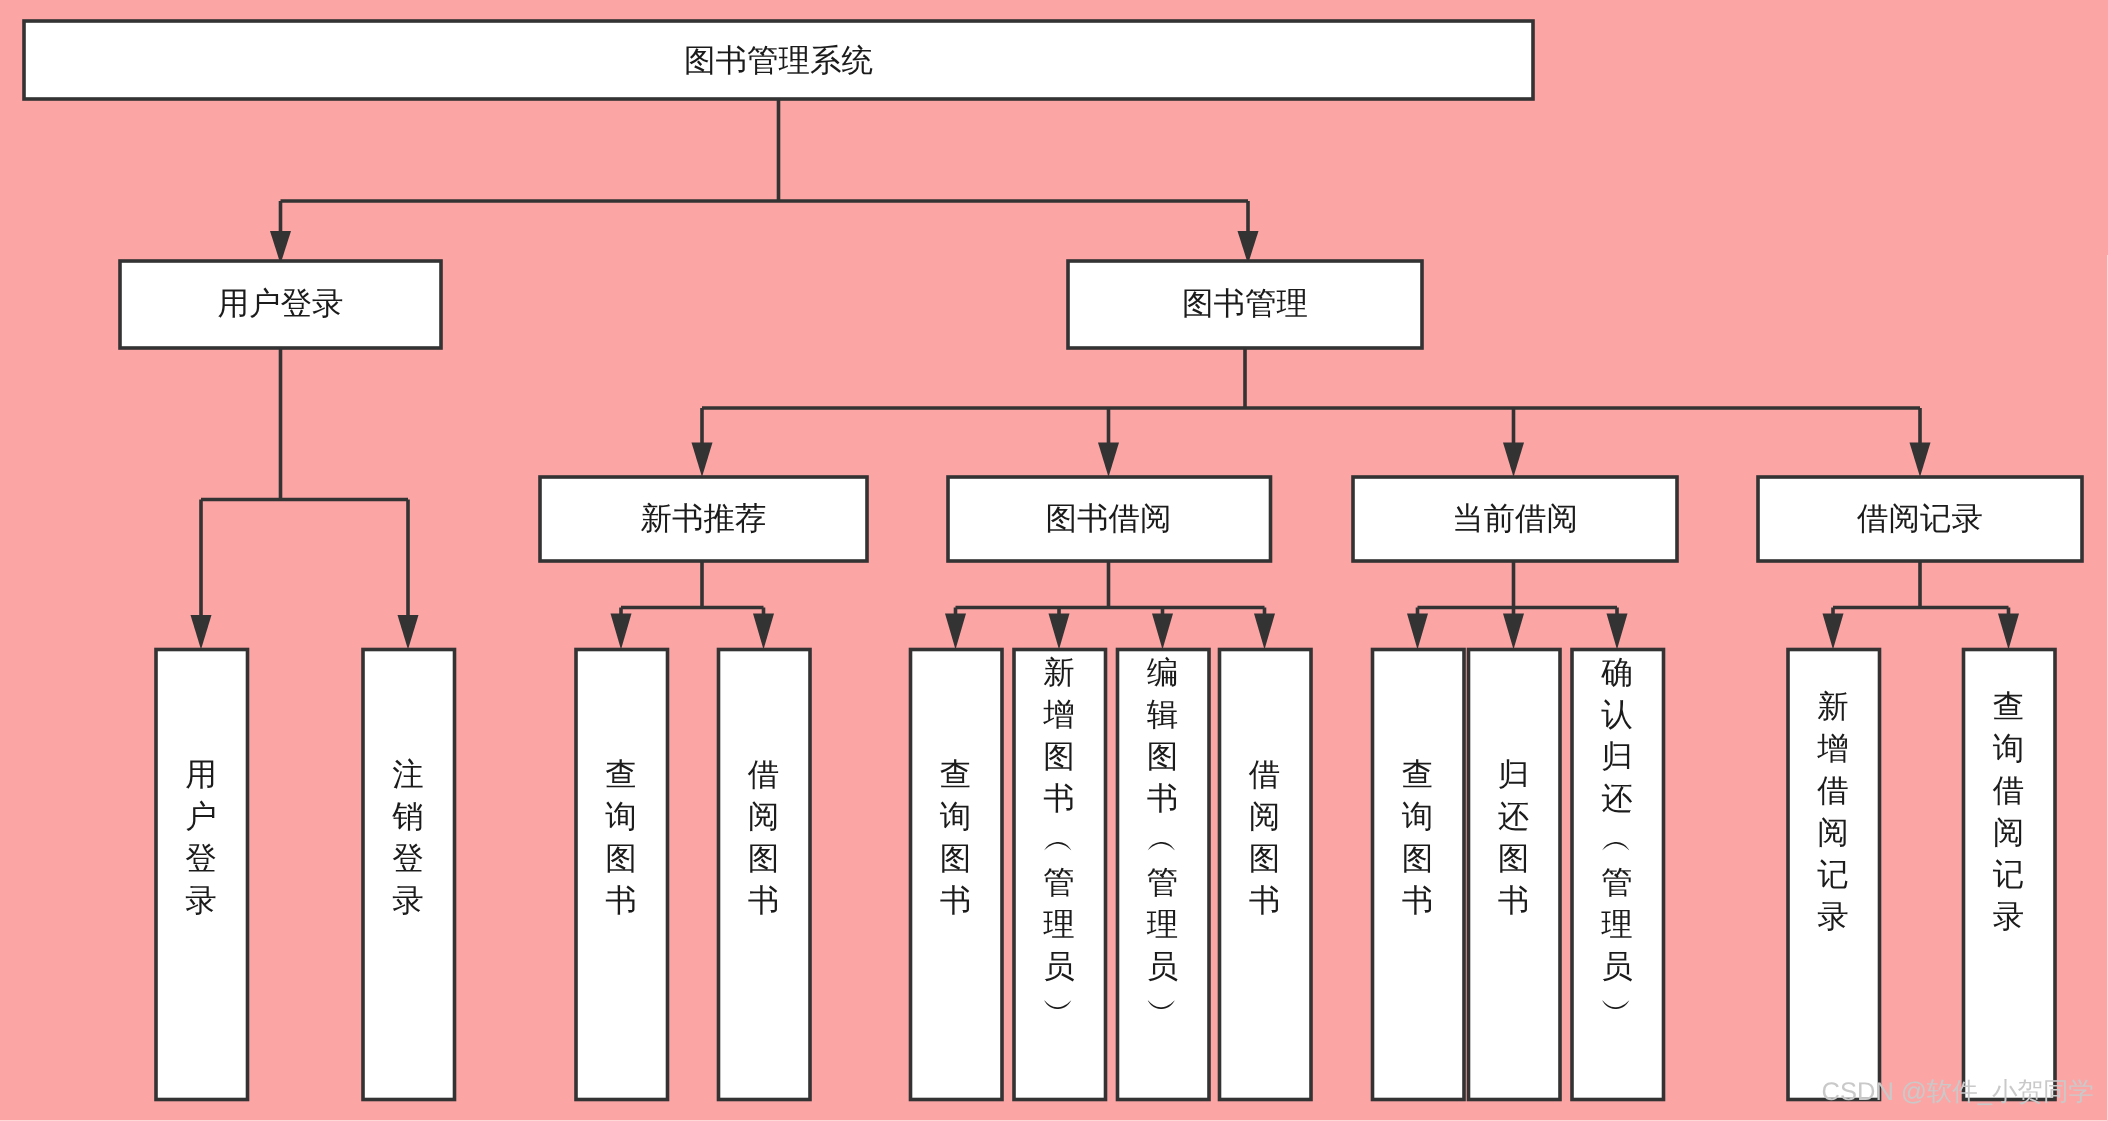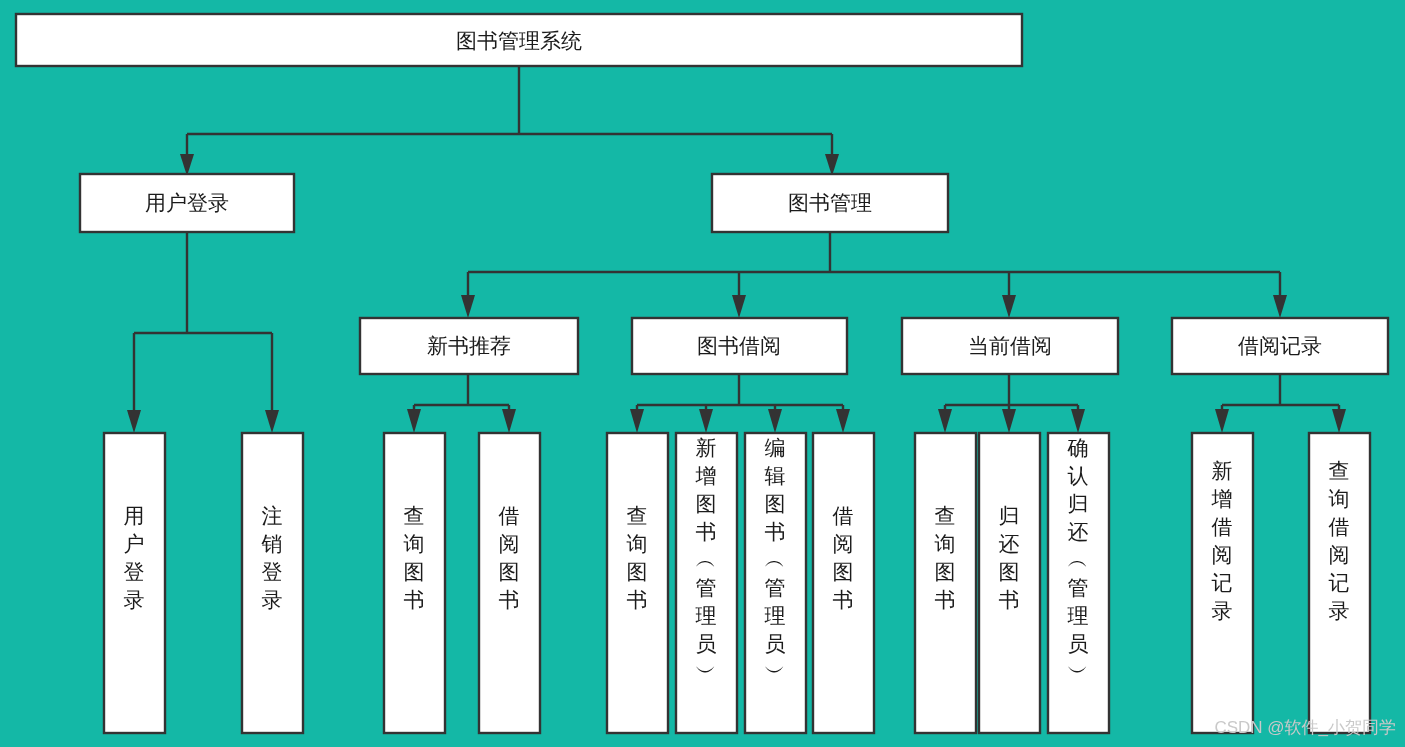--- a/index.html
+++ b/index.html
@@ -7,21 +7,21 @@
     padding: 0;
     background: #ffffff;
   }
   body {
     font-family: "Liberation Sans", "DejaVu Sans", sans-serif;
   }
   #diagram-root {
     position: relative;
     width: 1405px;
     height: 747px;
-    background: #14b8a6;
+    background: #fca5a5;
     overflow: hidden;
   }
   svg#flow {
     position: absolute;
     left: 0;
     top: 0;
     width: 1405px;
     height: 747px;
   }
   .node-rect {

